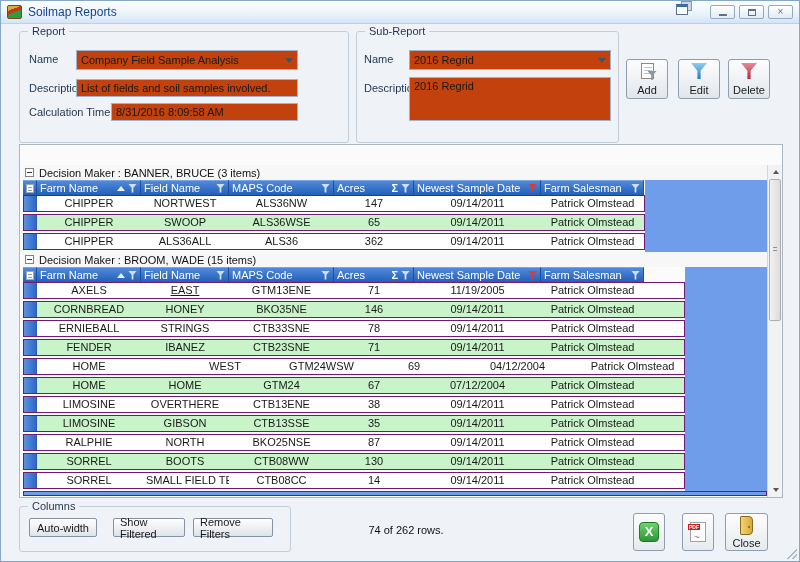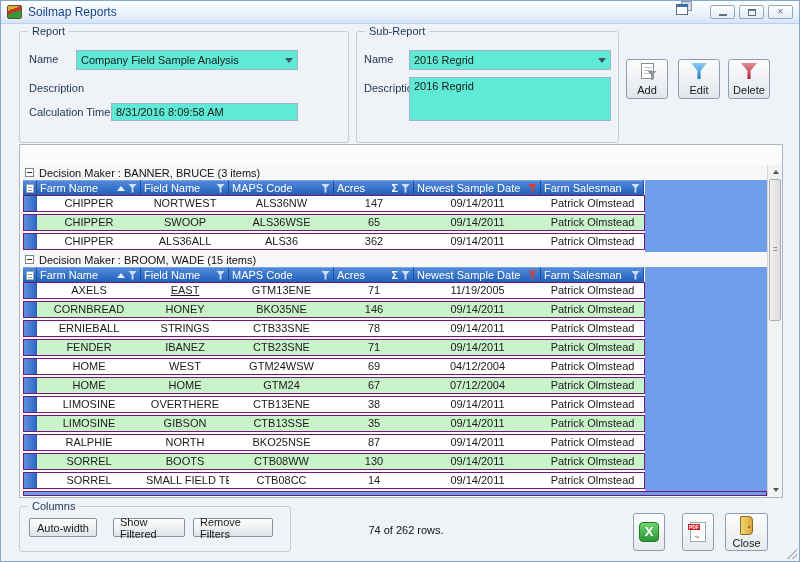--- a/index.html
+++ b/index.html
@@ -22,21 +22,21 @@
   .winbtn { width:25px; height:14px; border:1px solid #93a9bf; border-radius:2px;
     background:linear-gradient(#ffffff,#e2ebf4); display:flex; align-items:center; justify-content:center;
     color:#5f7183; font-size:10px; line-height:10px; }
   .winbtn .min-bar { width:8px; height:2px; background:#5f7183; margin-top:5px; }
   .winbtn .max-box { width:8px; height:7px; border:1px solid #5f7183; border-top-width:2px; }
 
   
   .groupbox { position:absolute; border:1px solid #c3cedb; border-radius:3px; }
   .gb-label { position:absolute; top:-7px; left:8px; background:#eff3f8; padding:0 4px; color:#1f3450; }
   .field-label { position:absolute; color:#1f3450; }
-  .textbox, .combo { position:absolute; background:#5eead4; border:1px solid #9fb4cc; padding:2px 4px;
+  .textbox, .combo { position:absolute; background:#c2410c; border:1px solid #9fb4cc; padding:2px 4px;
     white-space:nowrap; overflow:hidden; }
   .combo { display:flex; align-items:center; }
   .combo .combo-text { flex:1; overflow:hidden; white-space:nowrap; }
   .combo .combo-arrow { width:0; height:0; border-left:4px solid transparent; border-right:4px solid transparent;
     border-top:5px solid #44525f; margin-left:4px; }
 
   
   .tool-btn { position:absolute; width:42px; height:40px; border:1px solid #8e9eae; border-radius:3px;
     background:linear-gradient(#fdfdfd,#e1e6ec); display:flex; flex-direction:column; align-items:center;
     justify-content:flex-end; padding-bottom:2px; cursor:default; }
@@ -149,20 +149,21 @@
 
   <div class="groupbox" style="left:18px; top:30px; width:330px; height:112px;">
     <span class="gb-label">Report</span>
   </div>
   <span class="field-label" style="left:28px; top:52px;">Name</span>
   <div class="combo" style="left:75px; top:49px; width:222px; height:20px;">
     <span class="combo-text">Company Field Sample Analysis</span>
     <span class="combo-arrow"></span>
   </div>
   <span class="field-label" style="left:28px; top:81px;">Description</span>
+  <div class="textbox" style="left:75px; top:78px; width:222px; height:18px;">List of fields and soil samples involved.</div>
   <span class="field-label" style="left:28px; top:105px;">Calculation Time</span>
   <div class="textbox" style="left:110px; top:102px; width:187px; height:18px;">8/31/2016 8:09:58 AM</div>
 
   <div class="groupbox" style="left:355px; top:30px; width:263px; height:112px;">
     <span class="gb-label">Sub-Report</span>
   </div>
   <span class="field-label" style="left:363px; top:52px;">Name</span>
   <div class="combo" style="left:408px; top:49px; width:202px; height:20px;">
     <span class="combo-text">2016 Regrid</span>
     <span class="combo-arrow"></span>
@@ -347,21 +348,21 @@
               <div class="dcell" style="width: 104px;">FENDER</div>
               <div class="dcell" style="width: 88px;">IBANEZ</div>
               <div class="dcell" style="width: 105px;">CTB23SNE</div>
               <div class="dcell" style="width: 80px;">71</div>
               <div class="dcell" style="width: 127px;">09/14/2011</div>
               <div class="dcell" style="width: 103px;">Patrick Olmstead</div>
             </div>
             <div class="drow">
               <div class="ind-cell"></div>
               <div class="dcell" style="width: 104px;">HOME</div>
-              <div class="dcell" style="width: 88px;">WEST</div>
+              <div class="dcell" style="width: 88px; margin-left: 40px;">WEST</div>
               <div class="dcell" style="width: 105px;">GTM24WSW</div>
               <div class="dcell" style="width: 80px;">69</div>
               <div class="dcell" style="width: 127px;">04/12/2004</div>
               <div class="dcell" style="width: 103px;">Patrick Olmstead</div>
             </div>
             <div class="drow green">
               <div class="ind-cell"></div>
               <div class="dcell" style="width: 104px;">HOME</div>
               <div class="dcell" style="width: 88px;">HOME</div>
               <div class="dcell" style="width: 105px;">GTM24</div>

